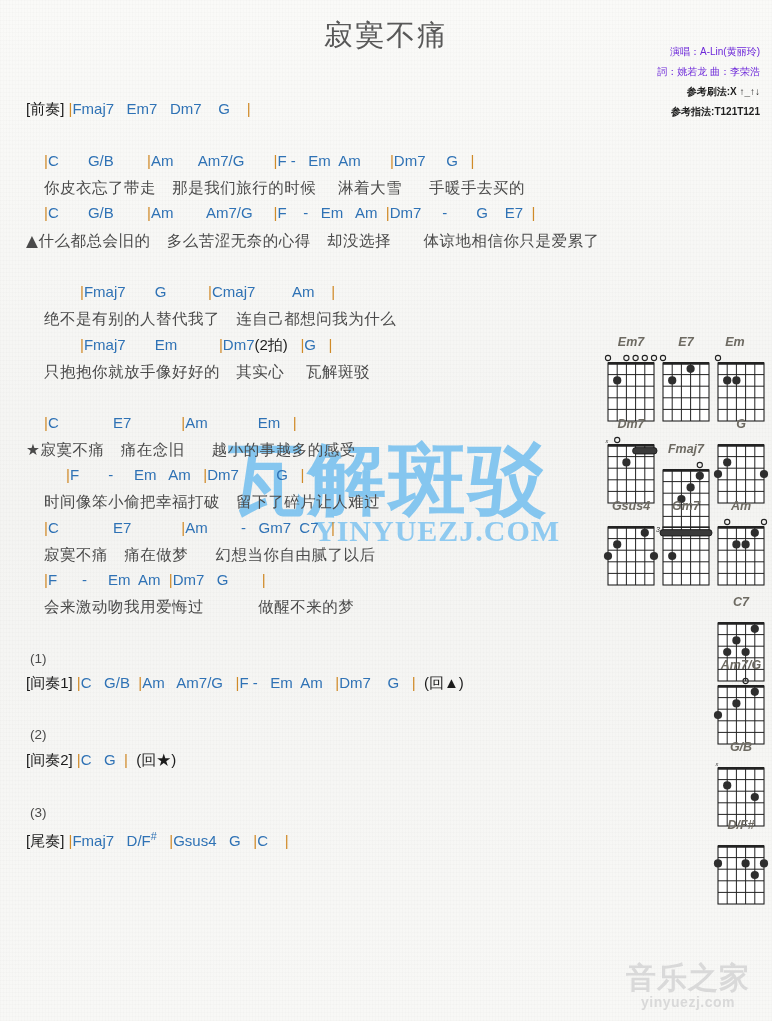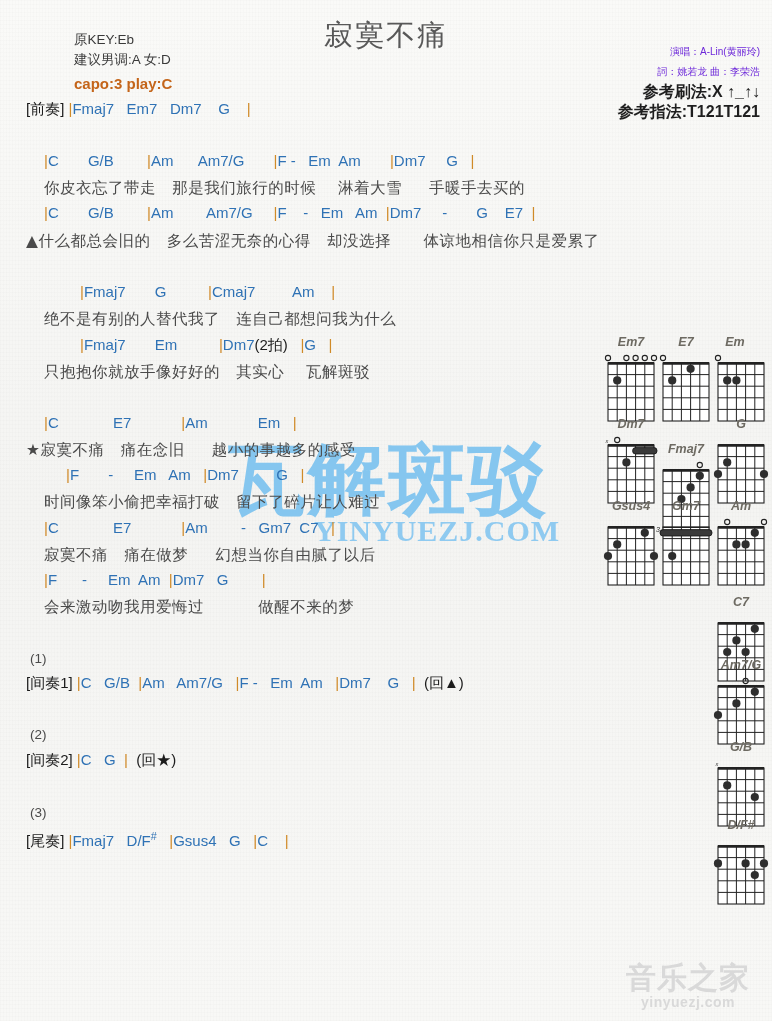--- a/index.html
+++ b/index.html
@@ -91,21 +91,21 @@
     color: #585858;
     letter-spacing: 2px;
     font-family: "DejaVu Sans", sans-serif;
   }
   #meta-left { left: 74px; top: 30px; }
   #meta-left div { font-size: 13.5px; color: #3a3a3a; line-height: 20px; white-space: nowrap; }
   #meta-left .capo { color: #c4651a; font-size: 15px; font-weight: bold; margin-top: 4px; }
 
   #meta-right { right: 12px; top: 42px; text-align: right; }
   #meta-right div { font-size: 10px; color: #6d28d9; line-height: 20px; white-space: nowrap; }
-  #meta-right .strum { font-weight: bold; color: #1f1f1f; font-size: 16px; }
+  #meta-right .strum { font-weight: bold; color: #1f1f1f; font-size: 10px; }
 
   
   .chordline {
     white-space: pre;
     font-size: 15px;
     color: #2f72b5;
     font-family: "Liberation Sans", sans-serif;
     letter-spacing: 0px;
     z-index: 5;
   }
@@ -154,25 +154,20 @@
     <div class="wm-en">YINYUEZJ.COM</div>
   </div>
 
   <div id="wm-bottom">
     <div class="wm-b-cn">音乐之家</div>
     <div class="wm-b-en">yinyuezj.com</div>
   </div>
 
   <div class="abs" id="song-title">寂寞不痛</div>
 
-  <div class="abs" id="meta-left">
-    <div>原KEY:Eb</div>
-    <div>建议男调:A 女:D</div>
-    <div class="capo">capo:3 play:C</div>
-  </div>
 
   <div class="abs" id="meta-right">
     <div>演唱：A-Lin(黄丽玲)</div>
     <div>詞：姚若龙  曲：李荣浩</div>
     <div class="strum">参考刷法:X ↑_↑↓</div>
     <div class="strum">参考指法:T121T121</div>
   </div>
 
   <div id="lines-host">
       <div class="abs chordline" style="left: 26px; top: 100px;"><span class="sec">[前奏]</span> <span class="bar">|</span>Fmaj7   Em7   Dm7    G    <span class="bar">|</span></div>

